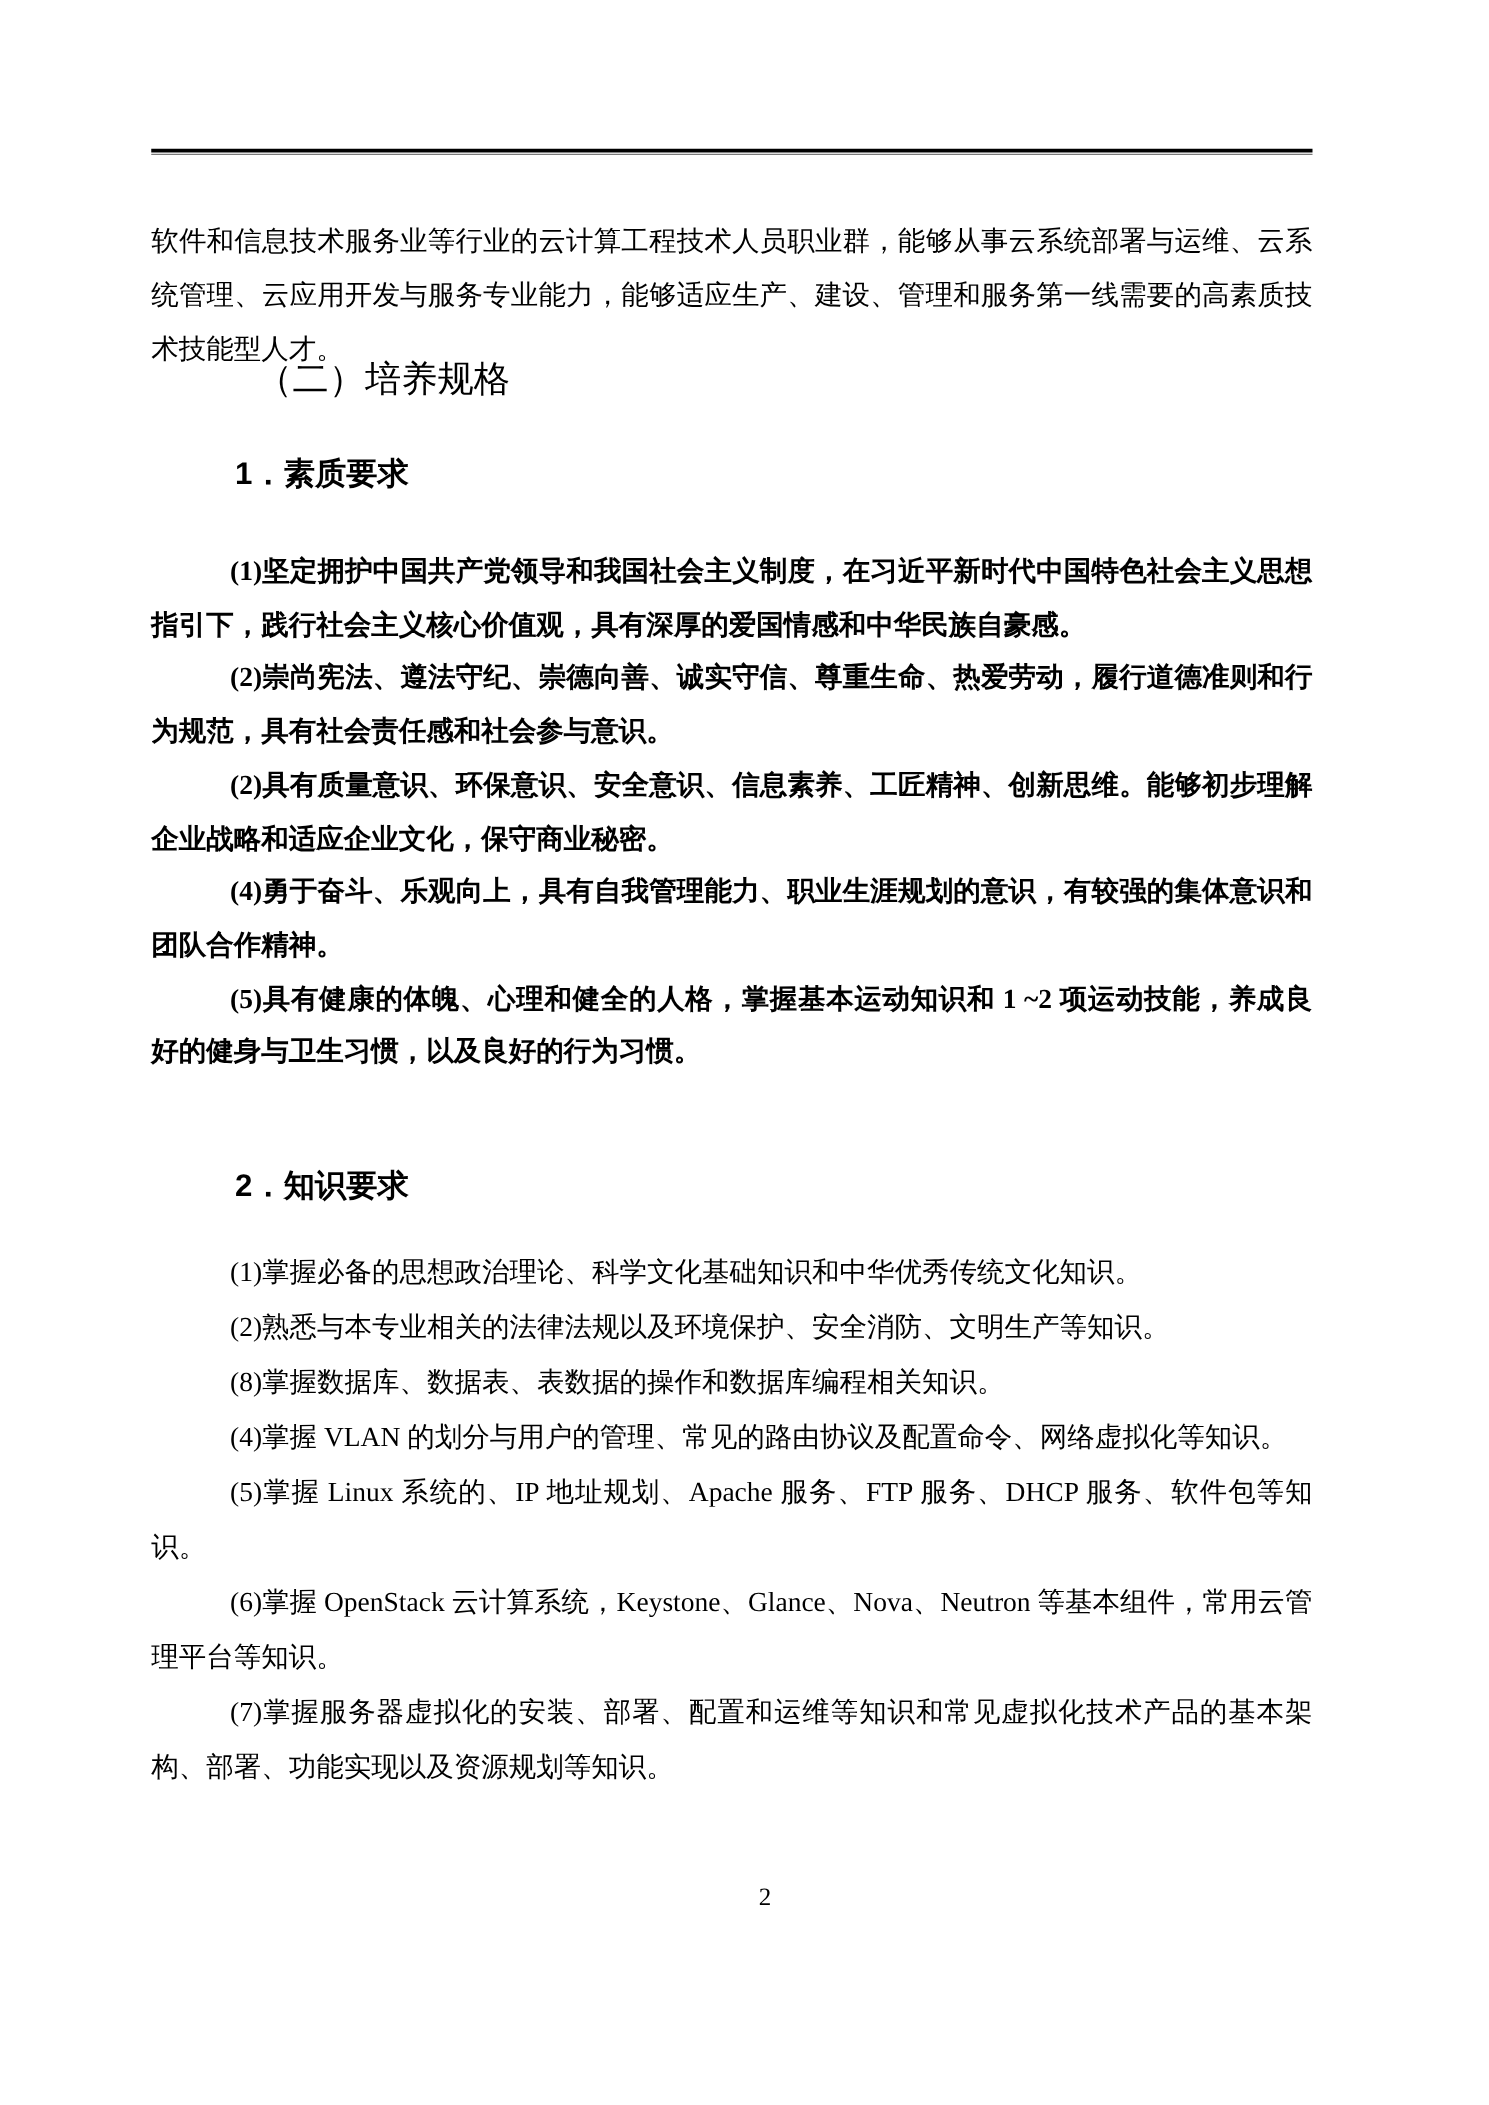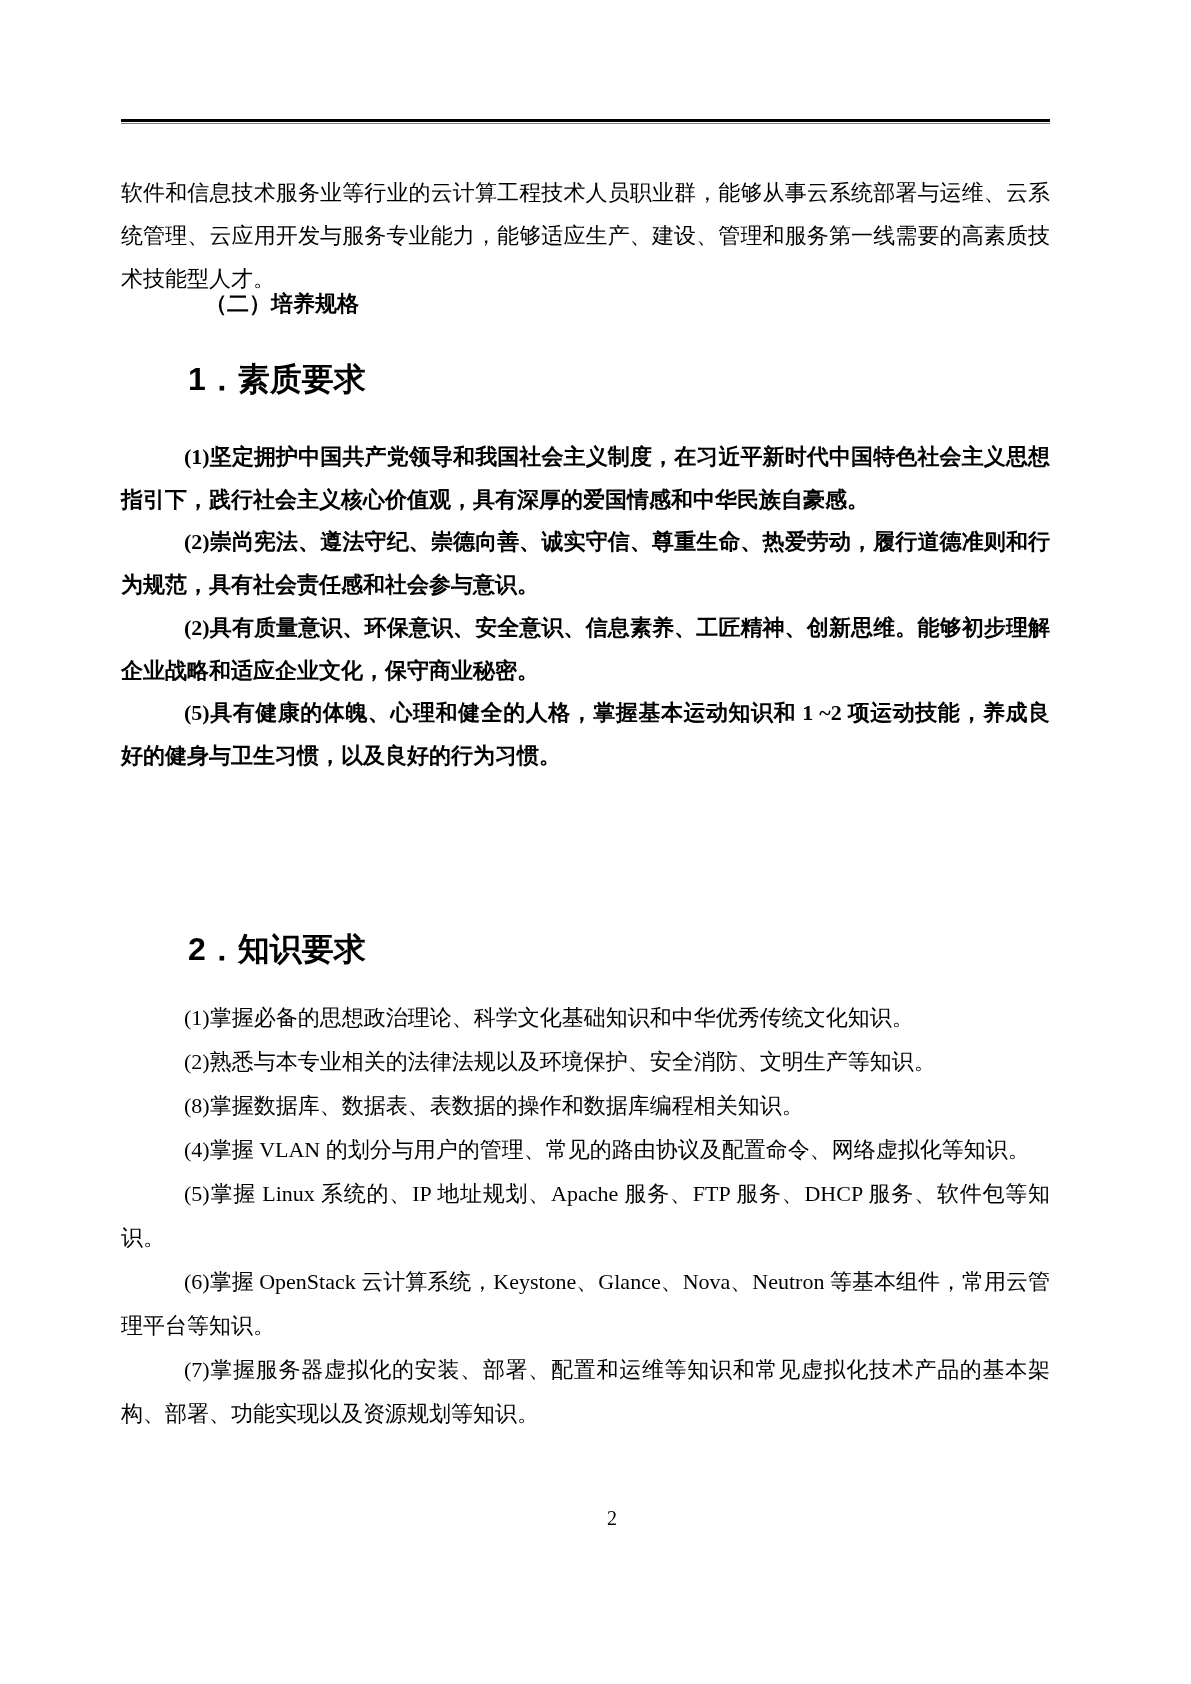--- a/index.html
+++ b/index.html
@@ -35,30 +35,30 @@
     line-height: 43px;
     text-align: justify;
     text-align-last: left;
   }
   .section-heading {
     position: absolute;
     left: 205px;
     top: 288px;
     margin: 0;
     font-family: "Liberation Sans", "DejaVu Sans", sans-serif;
-    font-size: 22px;
-    font-weight: bold;
+    font-size: 29px;
+    font-weight: normal;
     line-height: 32px;
   }
   .sub-heading {
     position: absolute;
     left: 188px;
     margin: 0;
     font-family: "Liberation Sans", "DejaVu Sans", sans-serif;
-    font-size: 32px;
+    font-size: 25px;
     font-weight: bold;
     line-height: 28px;
   }
   .sub-heading.quality { top: 365px; }
   .sub-heading.knowledge { top: 935px; }
   .items {
     position: absolute;
     left: 121px;
     width: 929px;
     font-size: 22px;
@@ -98,20 +98,21 @@
   <p class="intro">软件和信息技术服务业等行业的云计算工程技术人员职业群，能够从事云系统部署与运维、云系统管理、云应用开发与服务专业能力，能够适应生产、建设、管理和服务第一线需要的高素质技术技能型人才。</p>
 
   <h1 class="section-heading">（二）培养规格</h1>
 
   <h2 class="sub-heading quality">1．素质要求</h2>
 
   <div class="items quality-items">
     <p>(1)坚定拥护中国共产党领导和我国社会主义制度，在习近平新时代中国特色社会主义思想指引下，践行社会主义核心价值观，具有深厚的爱国情感和中华民族自豪感。</p>
     <p>(2)崇尚宪法、遵法守纪、崇德向善、诚实守信、尊重生命、热爱劳动，履行道德准则和行为规范，具有社会责任感和社会参与意识。</p>
     <p>(2)具有质量意识、环保意识、安全意识、信息素养、工匠精神、创新思维。能够初步理解企业战略和适应企业文化，保守商业秘密。</p>
+    <p>(4)勇于奋斗、乐观向上，具有自我管理能力、职业生涯规划的意识，有较强的集体意识和团队合作精神。</p>
     <p>(5)具有健康的体魄、心理和健全的人格，掌握基本运动知识和 1 ~2 项运动技能，养成良好的健身与卫生习惯，以及良好的行为习惯。</p>
   </div>
 
   <h2 class="sub-heading knowledge">2．知识要求</h2>
 
   <div class="items knowledge-items">
     <p>(1)掌握必备的思想政治理论、科学文化基础知识和中华优秀传统文化知识。</p>
     <p>(2)熟悉与本专业相关的法律法规以及环境保护、安全消防、文明生产等知识。</p>
     <p>(8)掌握数据库、数据表、表数据的操作和数据库编程相关知识。</p>
     <p>(4)掌握 VLAN 的划分与用户的管理、常见的路由协议及配置命令、网络虚拟化等知识。</p>

